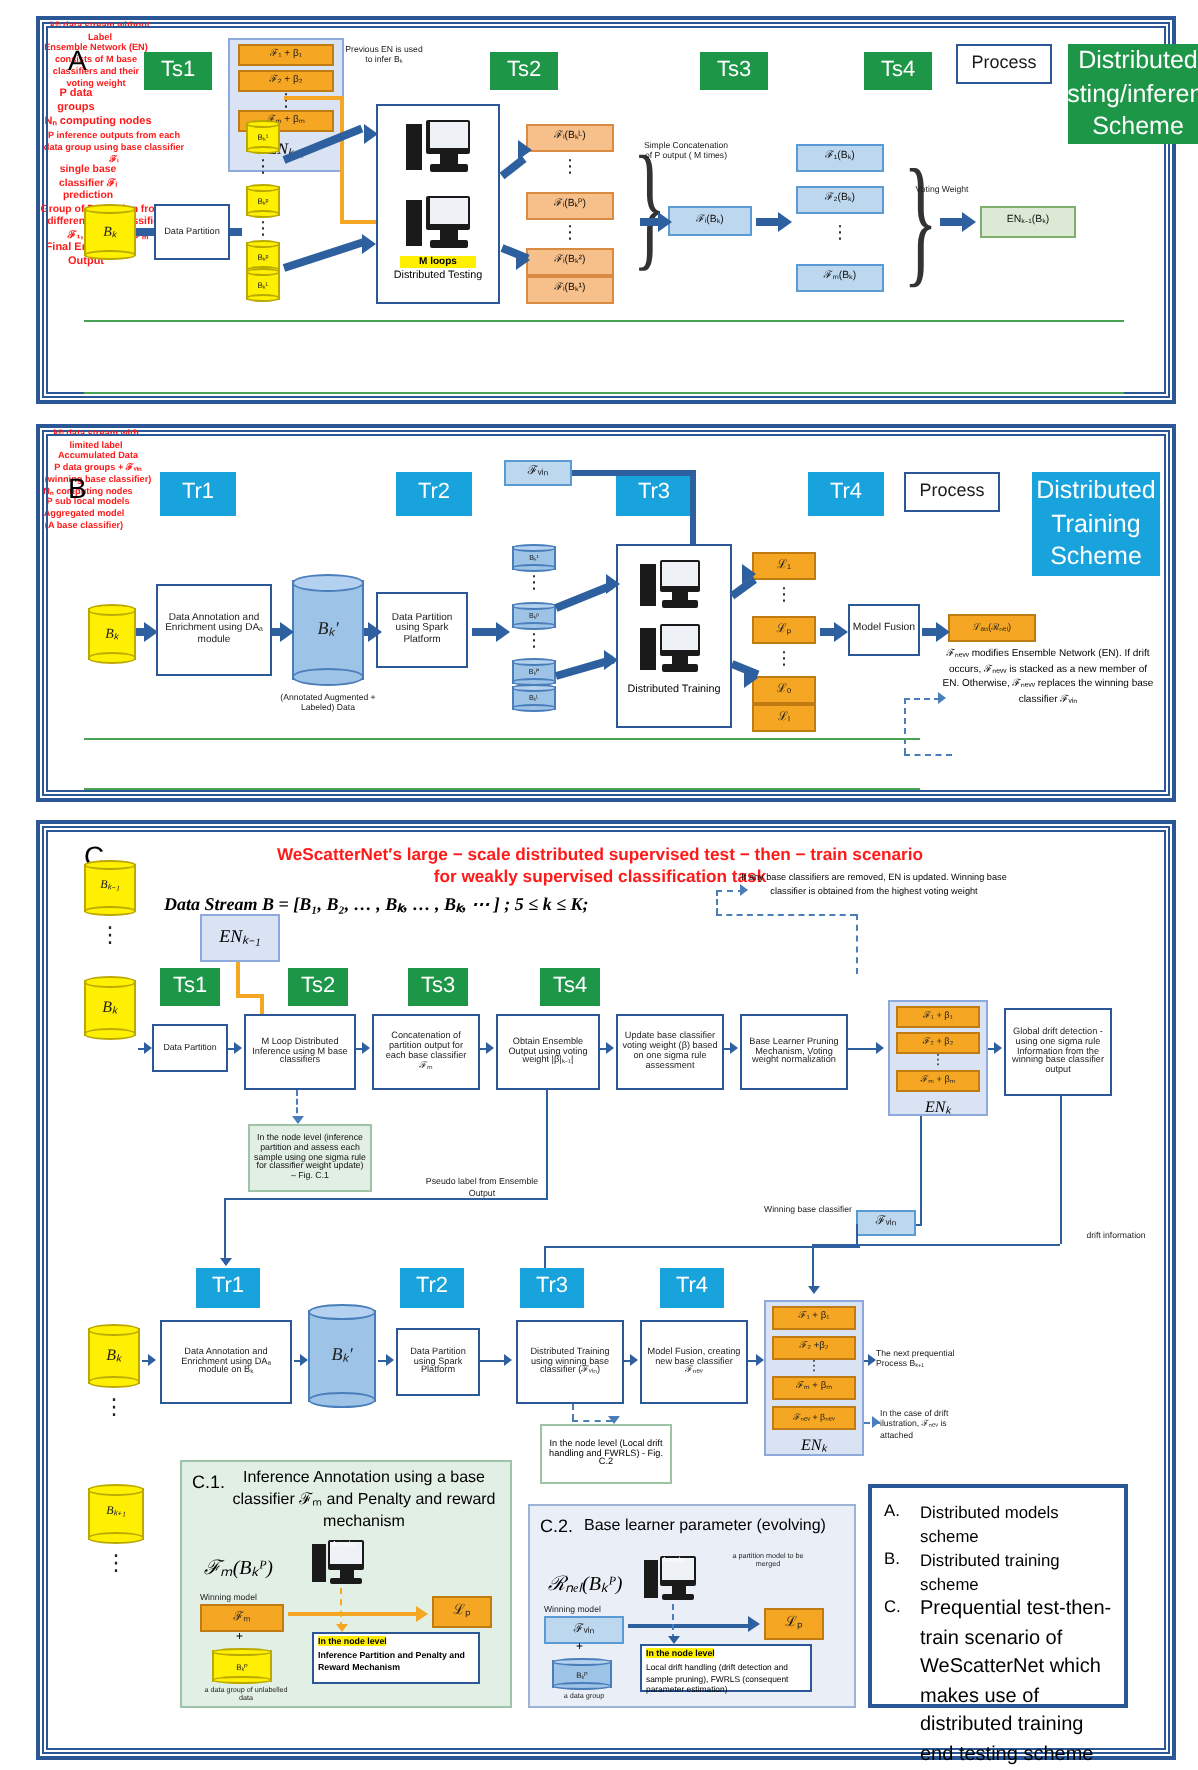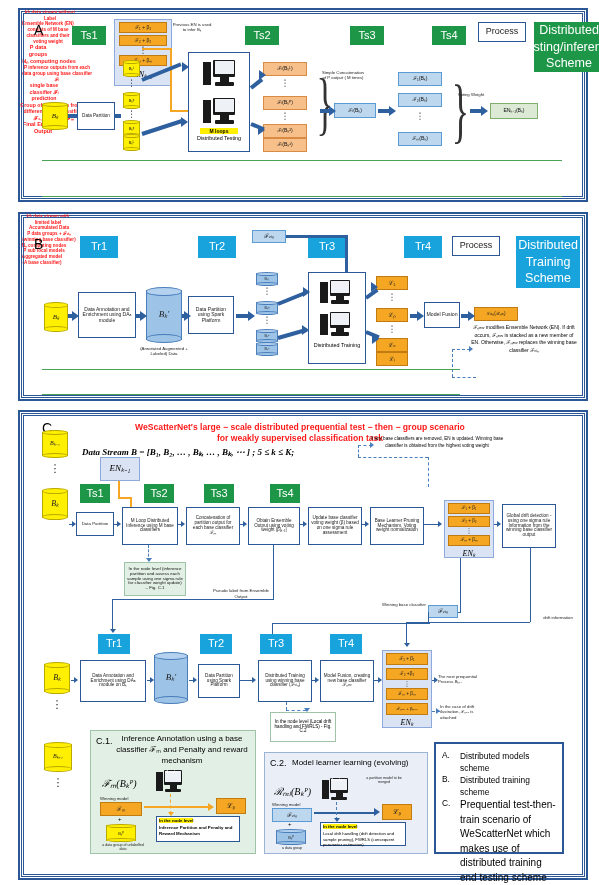--- a/index.html
+++ b/index.html
@@ -340,21 +340,21 @@
   <div class="redcap" style="left:290px;top:162px;width:48px;">Nₙ computing nodes</div>
   <div class="redcap" style="left:348px;top:162px;width:48px;">P sub local models</div>
   <div class="redcap" style="left:404px;top:160px;width:44px;">Aggregated model (A base classifier)</div>
 </div>
 
 <div class="panel" style="left:18px;top:410px;width:566px;height:466px;">
   <div class="panel-inner"></div>
 
   <div class="abs" style="left:22px;top:8px;font-size:14px;">C</div>
 
-  <div class="titleC" style="position:absolute;left:80px;top:10px;width:400px;font-size:8.6px;">WeScatterNet′s  large − scale distributed prequential test − then − group  scenario</div>
+  <div class="titleC" style="position:absolute;left:80px;top:10px;width:400px;font-size:8.6px;">WeScatterNet′s  large − scale distributed supervised test − then − train  scenario</div>
   <div class="titleC" style="position:absolute;left:80px;top:21px;width:400px;font-size:8.6px;">for weakly supervised classification task</div>
 
   <div class="abs mono-i" style="left:62px;top:33px;width:260px;font-size:9px;font-weight:bold;">Data Stream B = [B₁, B₂, … , Bₖ, … , Bₖ, ⋯ ] ; 5 ≤ k ≤ K;</div>
 
   <div class="abs" style="left:350px;top:24px;width:134px;font-size:4.6px;line-height:1.45;text-align:center;">If any base classifiers are removed, EN is updated. Winning base classifier is obtained from the highest voting weight</div>
   <div class="dash-h" style="left:338px;top:33px;width:14px;"></div>
   <div class="dash-v" style="left:338px;top:33px;height:12px;"></div>
   <div class="dash-h" style="left:338px;top:45px;width:70px;"></div>
   <div class="dash-v" style="left:408px;top:45px;height:30px;"></div>
   <div class="arrow-r" style="left:350px;top:30px;border-left-color:#4a7ebb;"></div>
@@ -532,21 +532,21 @@
   <div class="orangehead" style="left:188px;top:391px;"></div>
   <div class="box orange" style="left:196px;top:386px;width:30px;height:16px;font-size:7px;">ℒₚ</div>
   <div class="box whitebox" style="left:136px;top:404px;width:84px;height:26px;display:block;"></div>
   <div class="abs hl" style="left:139px;top:406px;font-size:4.4px;font-weight:bold;">In the node level</div>
   <div class="abs" style="left:139px;top:413px;width:78px;font-size:4.4px;font-weight:bold;line-height:1.35;">Inference Partition and Penalty and Reward Mechanism</div>
   <div class="dash-v" style="left:150px;top:382px;height:20px;border-left-color:#f5a623;"></div>
   <div class="arrow-d" style="left:148px;top:400px;border-top-color:#f5a623;"></div>
 
   <div class="box greyblue" style="left:244px;top:340px;width:164px;height:102px;"></div>
   <div class="abs" style="left:250px;top:346px;font-size:9px;">C.2.</div>
-  <div class="abs" style="left:272px;top:346px;width:132px;font-size:8px;text-align:left;">Model learner learning (evolving)</div>
+  <div class="abs" style="left:272px;top:346px;width:132px;font-size:8px;text-align:left;">Base learner parameter (evolving)</div>
   <div class="abs mono-i" style="left:254px;top:372px;font-size:10px;">ℛₙₑₗ(Bₖᴾ)</div>
   <div class="lbl" style="left:252px;top:390px;width:40px;text-align:left;">Winning model</div>
   <div class="box bluelt" style="left:252px;top:396px;width:40px;height:14px;font-size:6px;">ℱᵥᵢₙ</div>
   <div class="abs" style="left:268px;top:409px;font-size:6px;">+</div>
   <div class="cyl blu" style="left:256px;top:417px;width:30px;height:16px;">
     <div class="body"></div>
       <div class="top"></div>
       <div class="bot"></div>
     <div class="lbl" style="font-size:4px;">Bₖᴾ</div>
   </div>

